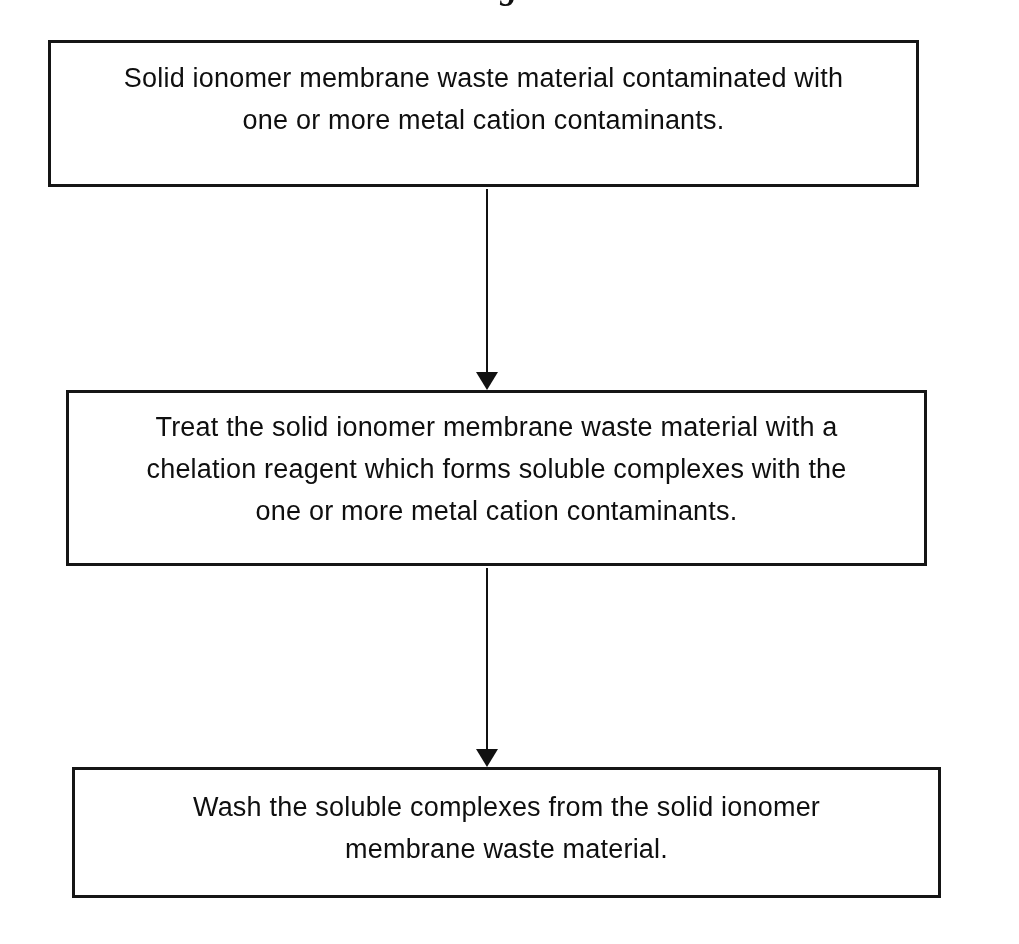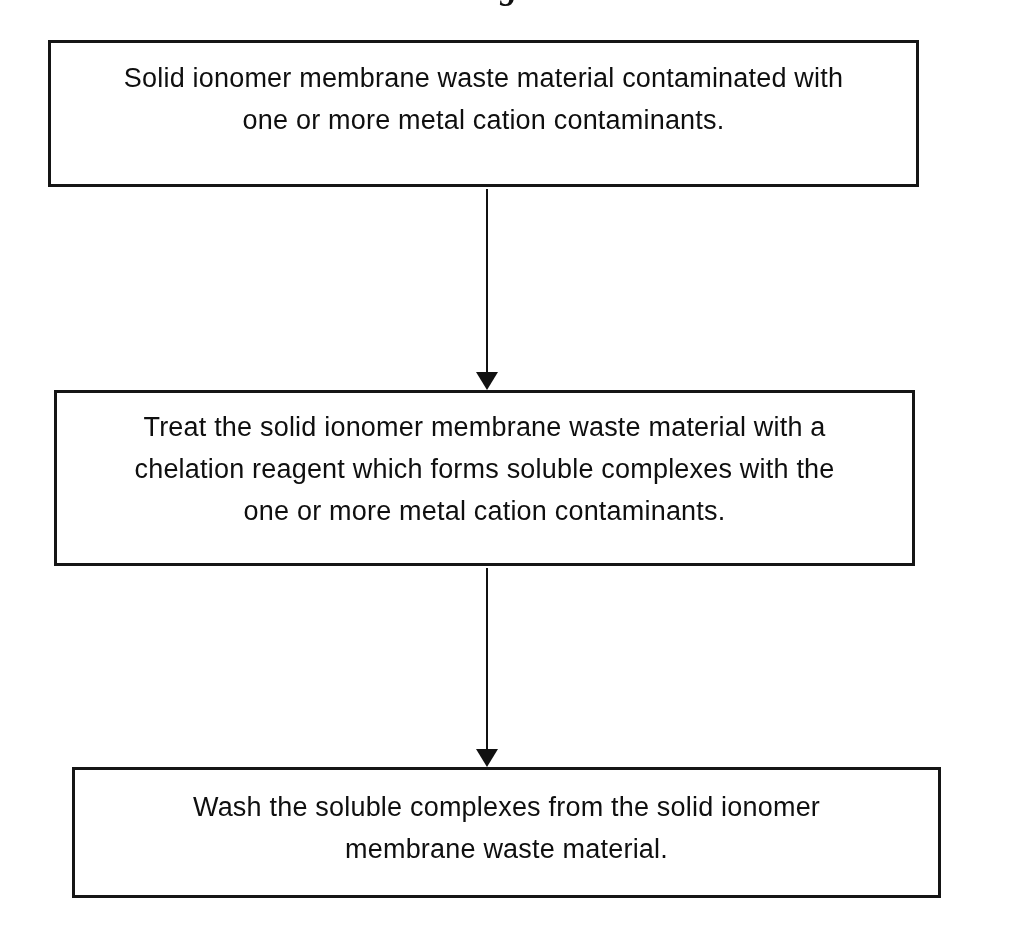--- a/index.html
+++ b/index.html
@@ -45,21 +45,21 @@
   }
   .flow-box .box-text {
     display: block;
     white-space: pre-line;
     font-size: 27px;
     line-height: 42px;
     letter-spacing: 0.2px;
     color: #0f0f0f;
   }
   .box-1 { left: 48px;  top: 40px;  width: 871px; height: 147px; padding: 14px 20px 0 20px; }
-  .box-2 { left: 54px;  top: 390px; width: 861px; height: 176px; padding: 13px 20px 0 20px; }
+  .box-2 { left: 66px;  top: 390px; width: 861px; height: 176px; padding: 13px 20px 0 20px; }
   .box-3 { left: 72px;  top: 767px; width: 869px; height: 131px; padding: 16px 20px 0 20px; }
 
   .connector {
     position: absolute;
     width: 24px;
   }
   .connector .arrow-line {
     position: absolute;
     left: 11px;
     top: 0;

